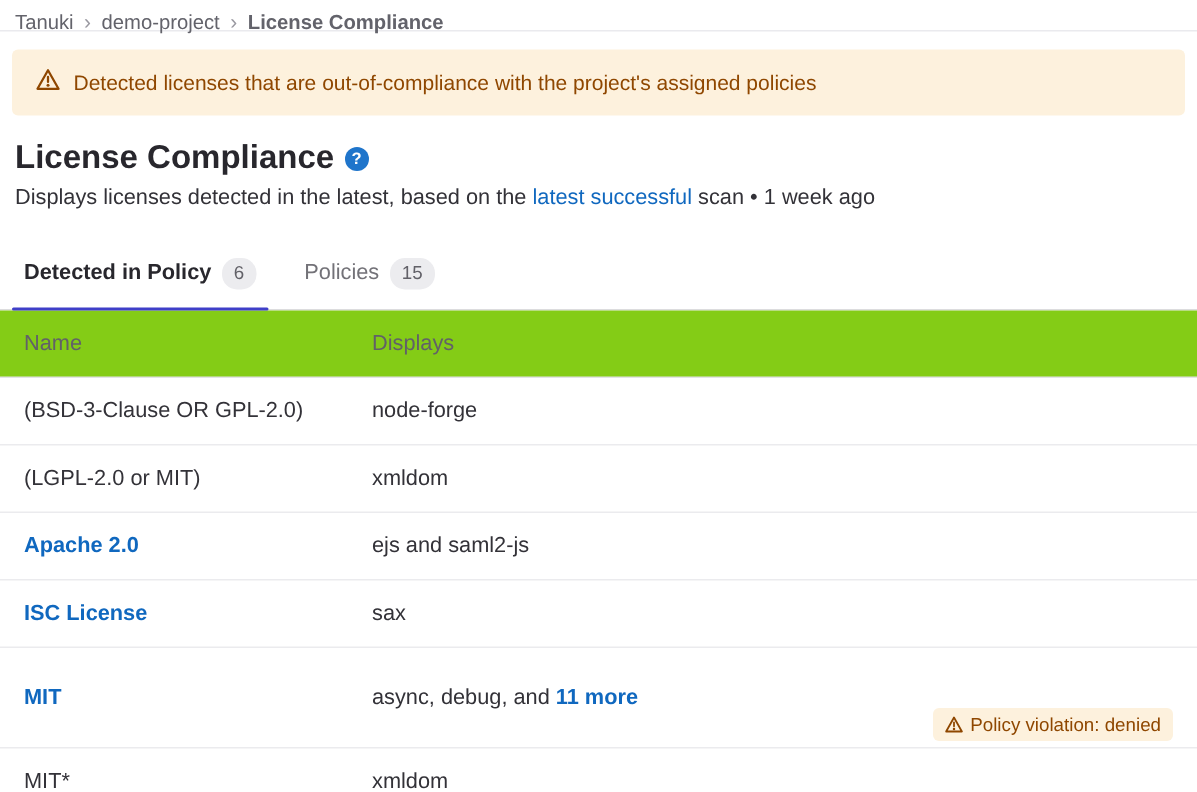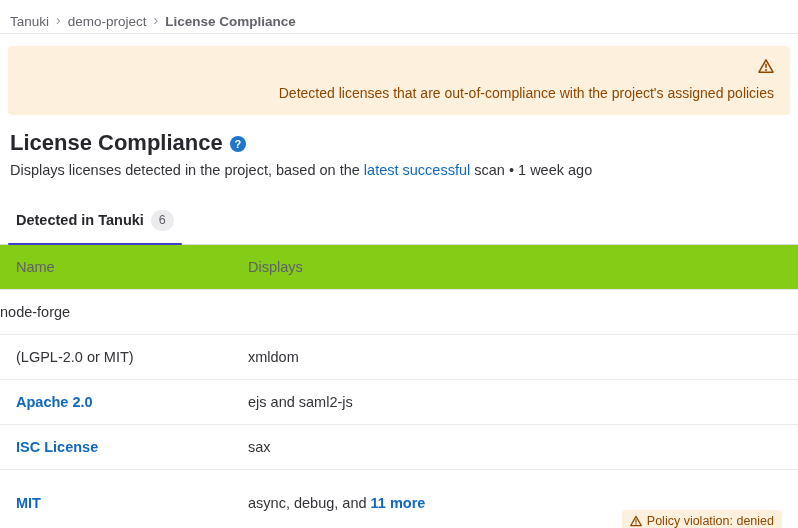--- a/index.html
+++ b/index.html
@@ -6,46 +6,45 @@
   html, body {
     width: 798px; height: 528px;
     background: #ffffff;
     font-family: "Liberation Sans", "DejaVu Sans", sans-serif;
     color: #333238;
     overflow: hidden;
   }
 
   
   .breadcrumb-bar {
-    height: 34px;
+    height: 21px;
     padding: 9px 10px 0 10px;
     border-bottom: 1px solid #eaeaee;
     font-size: 13.5px;
     display: flex;
     align-items: center;
     gap: 7px;
     color: #63636b;
   }
   .breadcrumb-bar a { color: #63636b; text-decoration: none; cursor: pointer; }
   .breadcrumb-sep { color: #9a99a1; font-size: 14px; line-height: 1; padding-bottom: 2px; }
   .breadcrumb-current { color: #28272d; font-weight: 700; }
 
   
   .alert {
     margin: 12px 8px 0 8px;
     background: #fdf1dd;
     border-radius: 4px;
     padding: 12px 16px;
     display: flex;
-    align-items: flex-end;
+    align-items: flex-start;
     gap: 9px;
     color: #8f4700;
     font-size: 14px;
     line-height: 20px;
-    flex-direction: column;
   }
   .alert svg { flex: 0 0 auto; display: block; }
 
   
   .page-header { padding: 0 10px; }
   .page-title-row {
     margin-top: 15px;
     display: flex;
     align-items: center;
     gap: 7px;
@@ -160,39 +159,44 @@
     </svg>
   </span>
   <span>Detected licenses that are out-of-compliance with the project's assigned policies</span>
 </div>
 
 <header class="page-header">
   <div class="page-title-row">
     <h1 class="page-title">License Compliance</h1>
     <span class="help-icon">?</span>
   </div>
-  <p class="page-desc"><span>Displays licenses detected in the project, based on the </span><a>latest successful</a><span> scan • 1 week ago</span></p>
+  <p class="page-desc"><span>Displays licenses detected in the latest, based on the </span><a>latest successful</a><span> scan • 1 week ago</span></p>
 </header>
 
 <div class="tabs">
   <div class="tab active">
-    <span>Detected in Tanuki</span>
+    <span>Detected in Policy</span>
     <span class="tab-count">6</span>
+  </div>
+  <div class="tab">
+    <span>Policies</span>
+    <span class="tab-count">15</span>
   </div>
 </div>
 
 <div class="lc-table">
 
   <div class="lc-row header">
     <div class="lc-cell">Name</div>
     <div class="lc-cell component">Displays</div>
     <div class="lc-cell badge-cell"></div>
   </div>
 
   <div class="lc-row">
+    <div class="lc-cell">(BSD-3-Clause OR GPL-2.0)</div>
     <div class="lc-cell component">node-forge</div>
     <div class="lc-cell badge-cell"></div>
   </div>
 
   <div class="lc-row">
     <div class="lc-cell">(LGPL-2.0 or MIT)</div>
     <div class="lc-cell component">xmldom</div>
     <div class="lc-cell badge-cell"></div>
   </div>
 

